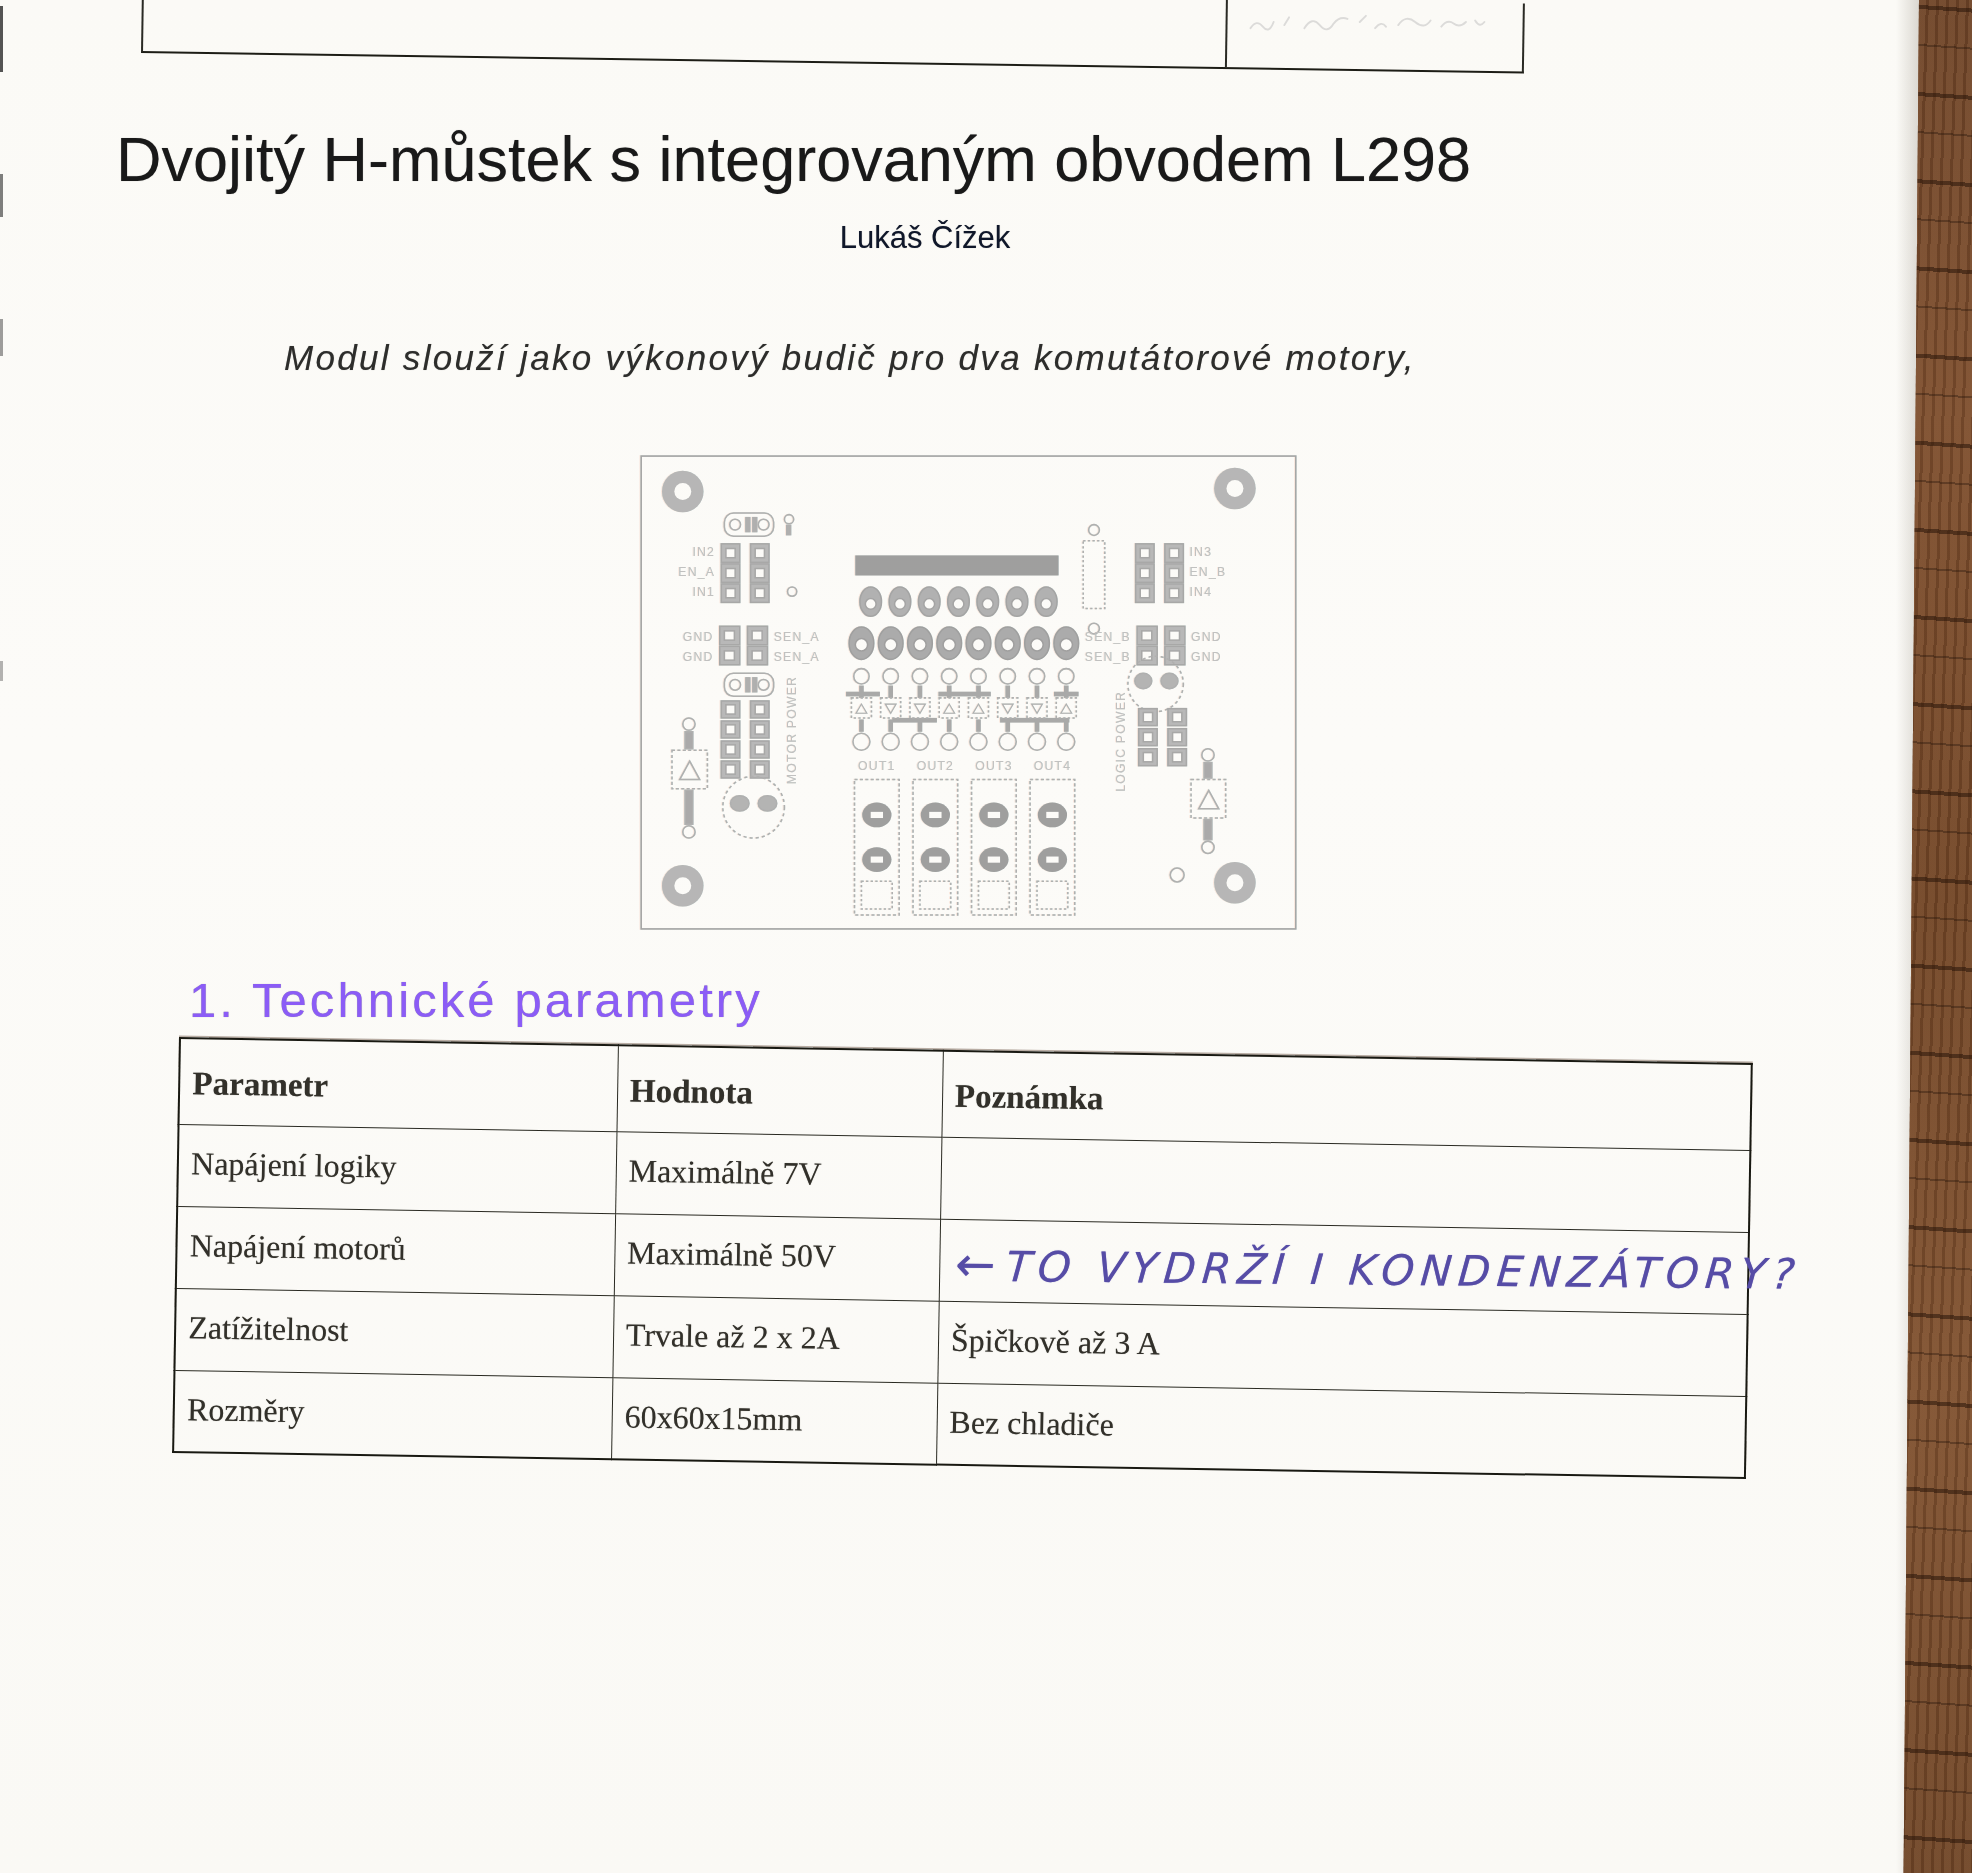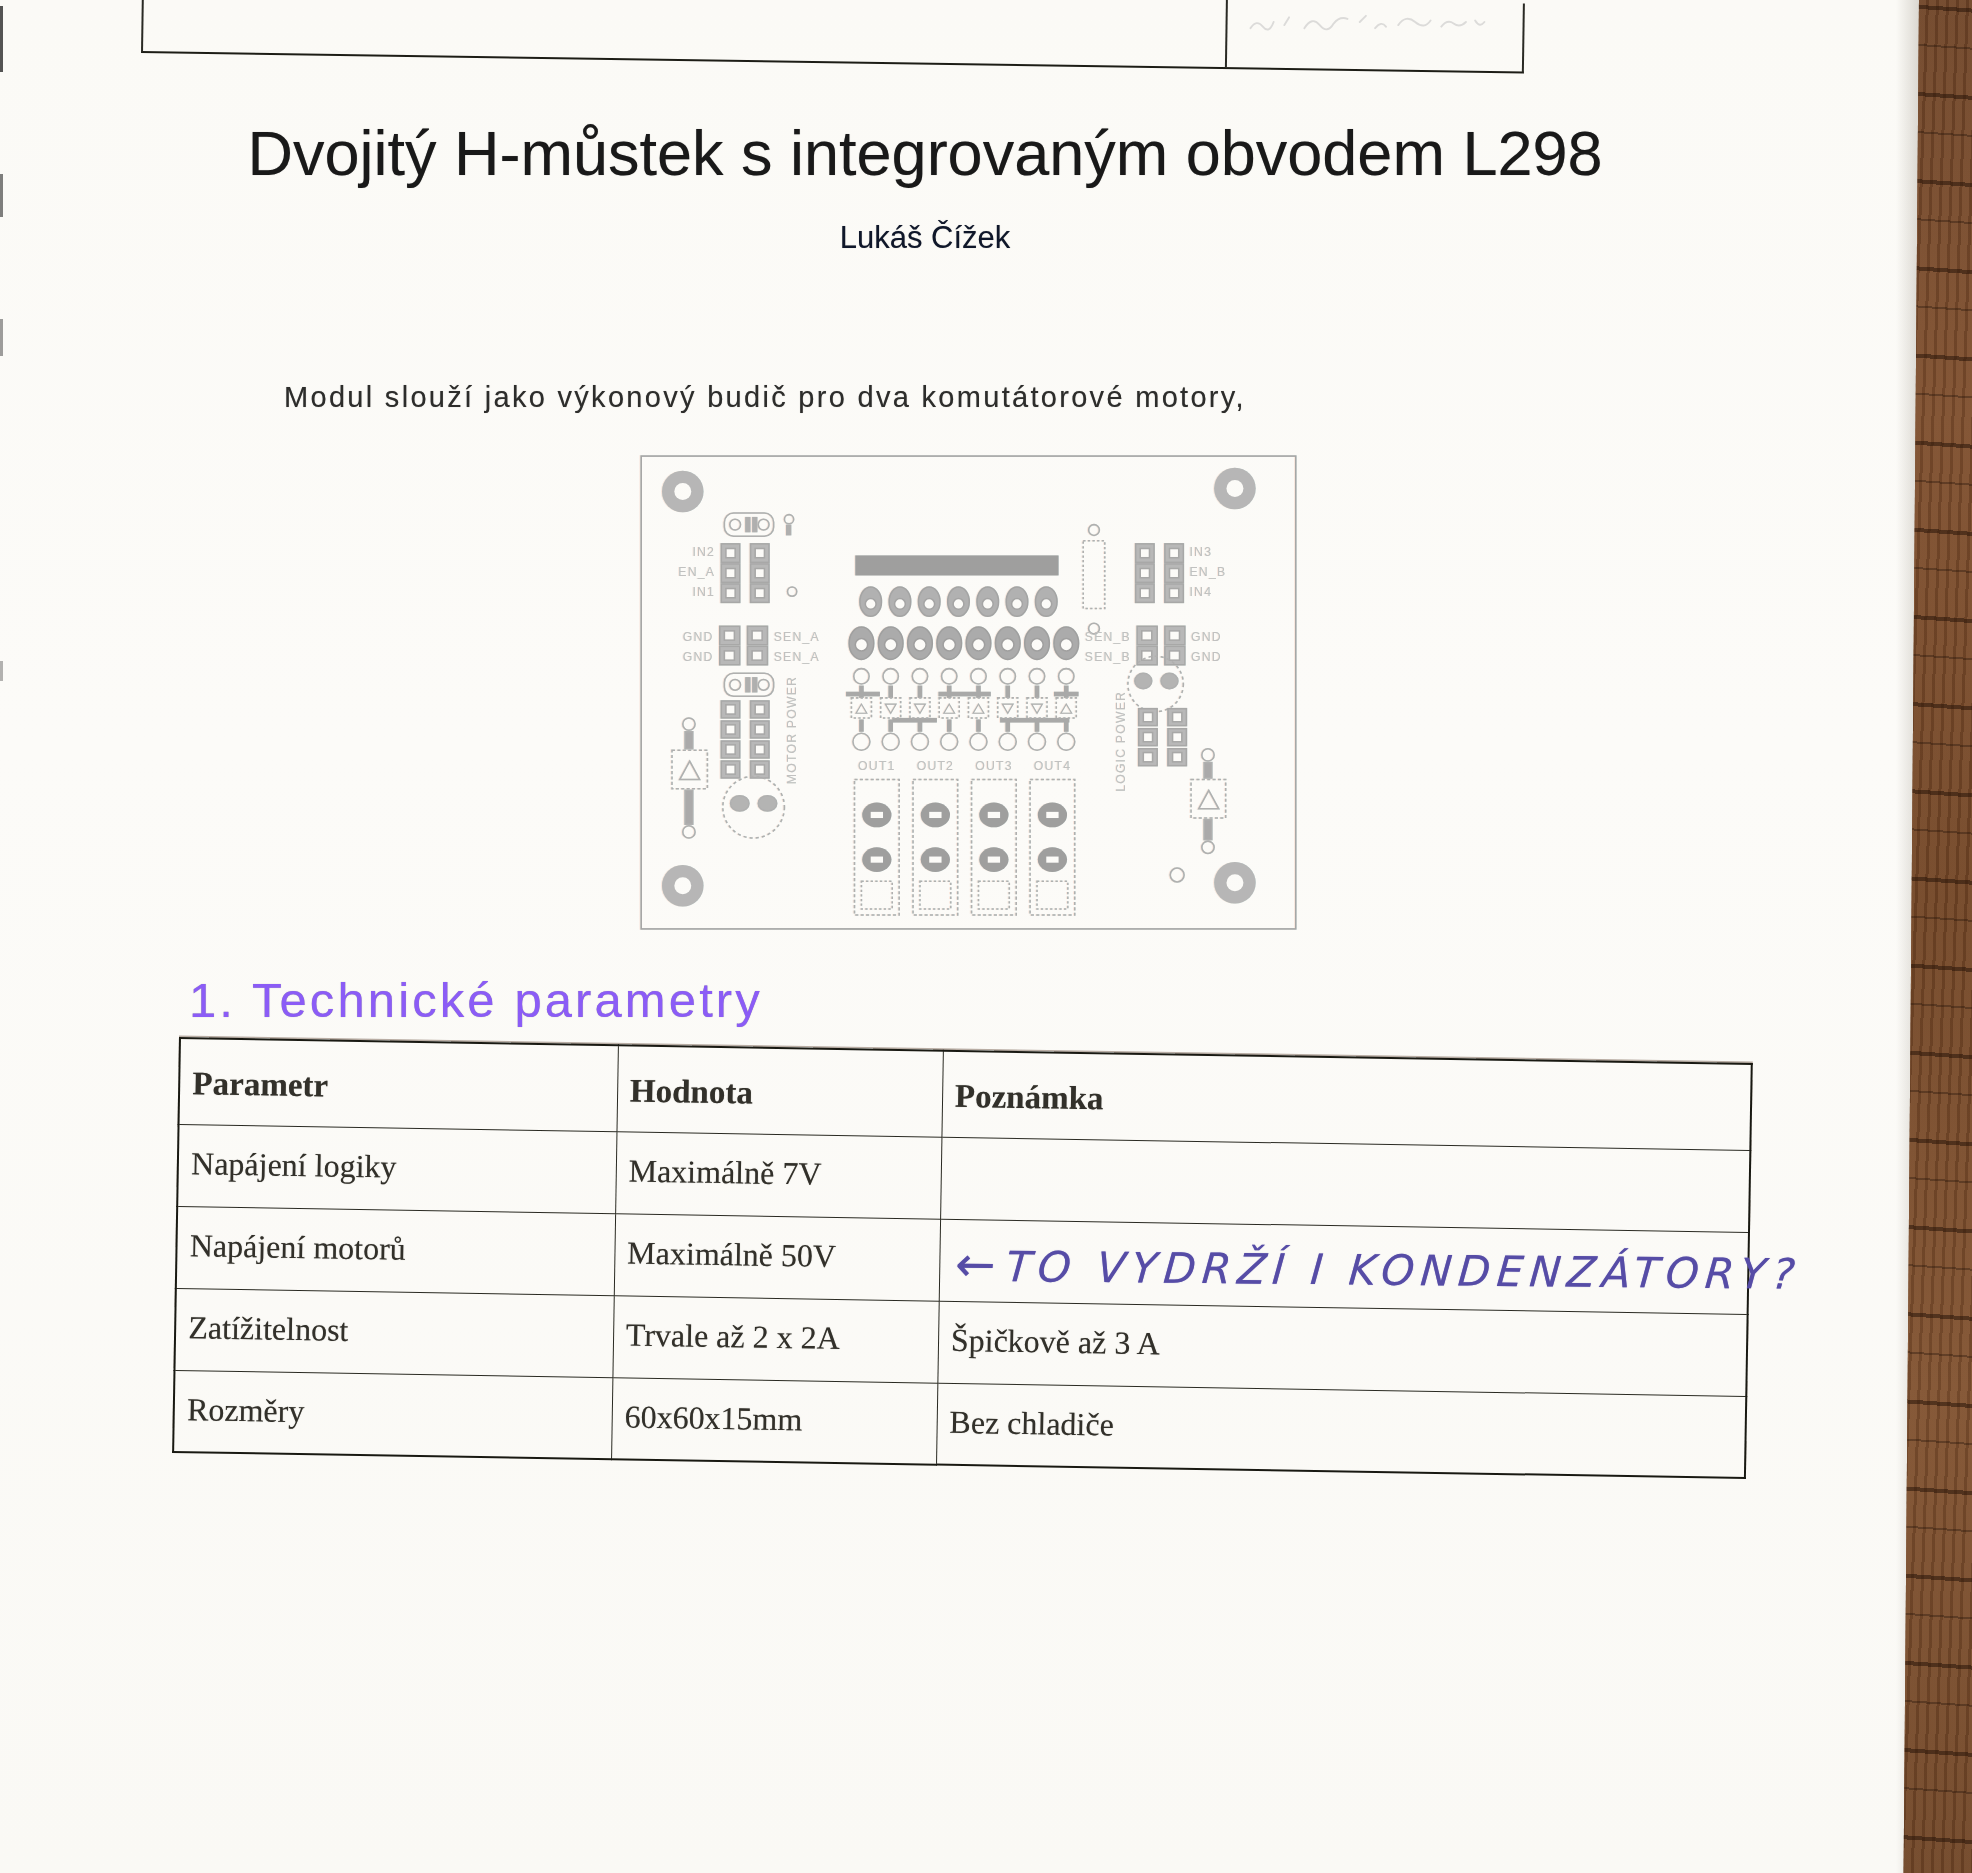--- a/index.html
+++ b/index.html
@@ -13,26 +13,26 @@
   
   .top-box{
     left:141px;top:-17px;width:1379px;height:68px;
     border-left:2.3px solid #2a2a24;border-right:2.3px solid #2a2a24;border-bottom:2.3px solid #1d1d16;
     transform:rotate(0.85deg);transform-origin:0 100%;
   }
   .top-box .divider{position:absolute;left:1082px;top:0;width:2.3px;height:100%;background:#2a2a24;}
   .pencil-squiggle{left:1244px;top:1.5px;width:270px;height:40px;opacity:.55;}
 
   
-  .title{left:116px;top:119px;width:1618px;text-align:center;font-size:63px;line-height:1.1;
+  .title{left:116px;top:125px;width:1618px;font-size:63px;line-height:1.1;
          font-weight:400;color:#191919;letter-spacing:0;text-shadow:0 0 0.8px rgba(20,20,20,.45);}
   .subtitle{left:116px;top:220px;width:1618px;text-align:center;font-size:31px;color:#0f172a;
             text-shadow:0 0 0.8px rgba(30,30,30,.4);}
-  .intro{left:284px;top:336px;width:1348px;font-size:29px;line-height:43px;
-         letter-spacing:2.3px;color:#2d2d2b;text-shadow:0 0 0.8px rgba(30,30,30,.45);margin-top:40px;}
+  .intro{left:284px;top:336px;width:1348px;font-style:italic;font-size:35px;line-height:43px;
+         letter-spacing:2.3px;color:#2d2d2b;text-shadow:0 0 0.8px rgba(30,30,30,.45);}
   .section-heading{left:189px;top:972px;font-size:49px;font-weight:400;letter-spacing:3.1px;
                    color:#8b5cf6;text-shadow:0 0 0.8px rgba(0,0,0,.4);}
 
   
   .pcb{left:638px;top:453px;width:661px;height:479px;
        filter:blur(0.3px) drop-shadow(0.8px 0 rgba(0,170,190,.18)) drop-shadow(-0.8px 0 rgba(225,120,80,.18));
        opacity:.85;}
   .pcb text{font-family:"Liberation Sans",sans-serif;fill:#b7b7b7;letter-spacing:1.5px;}
 
   

